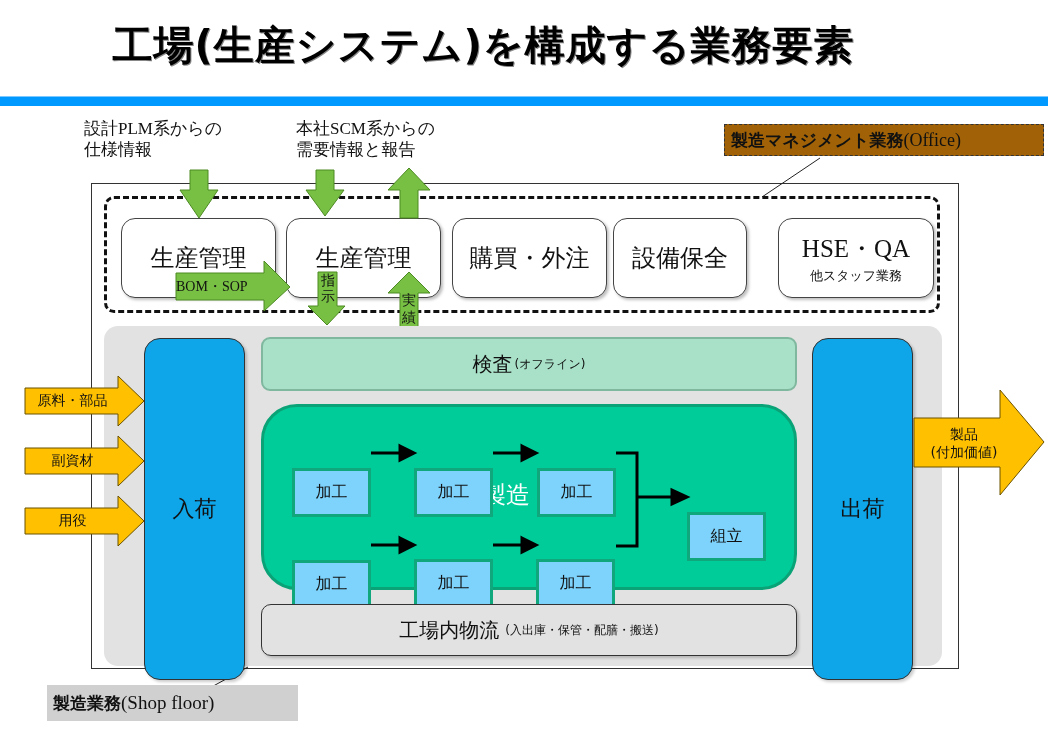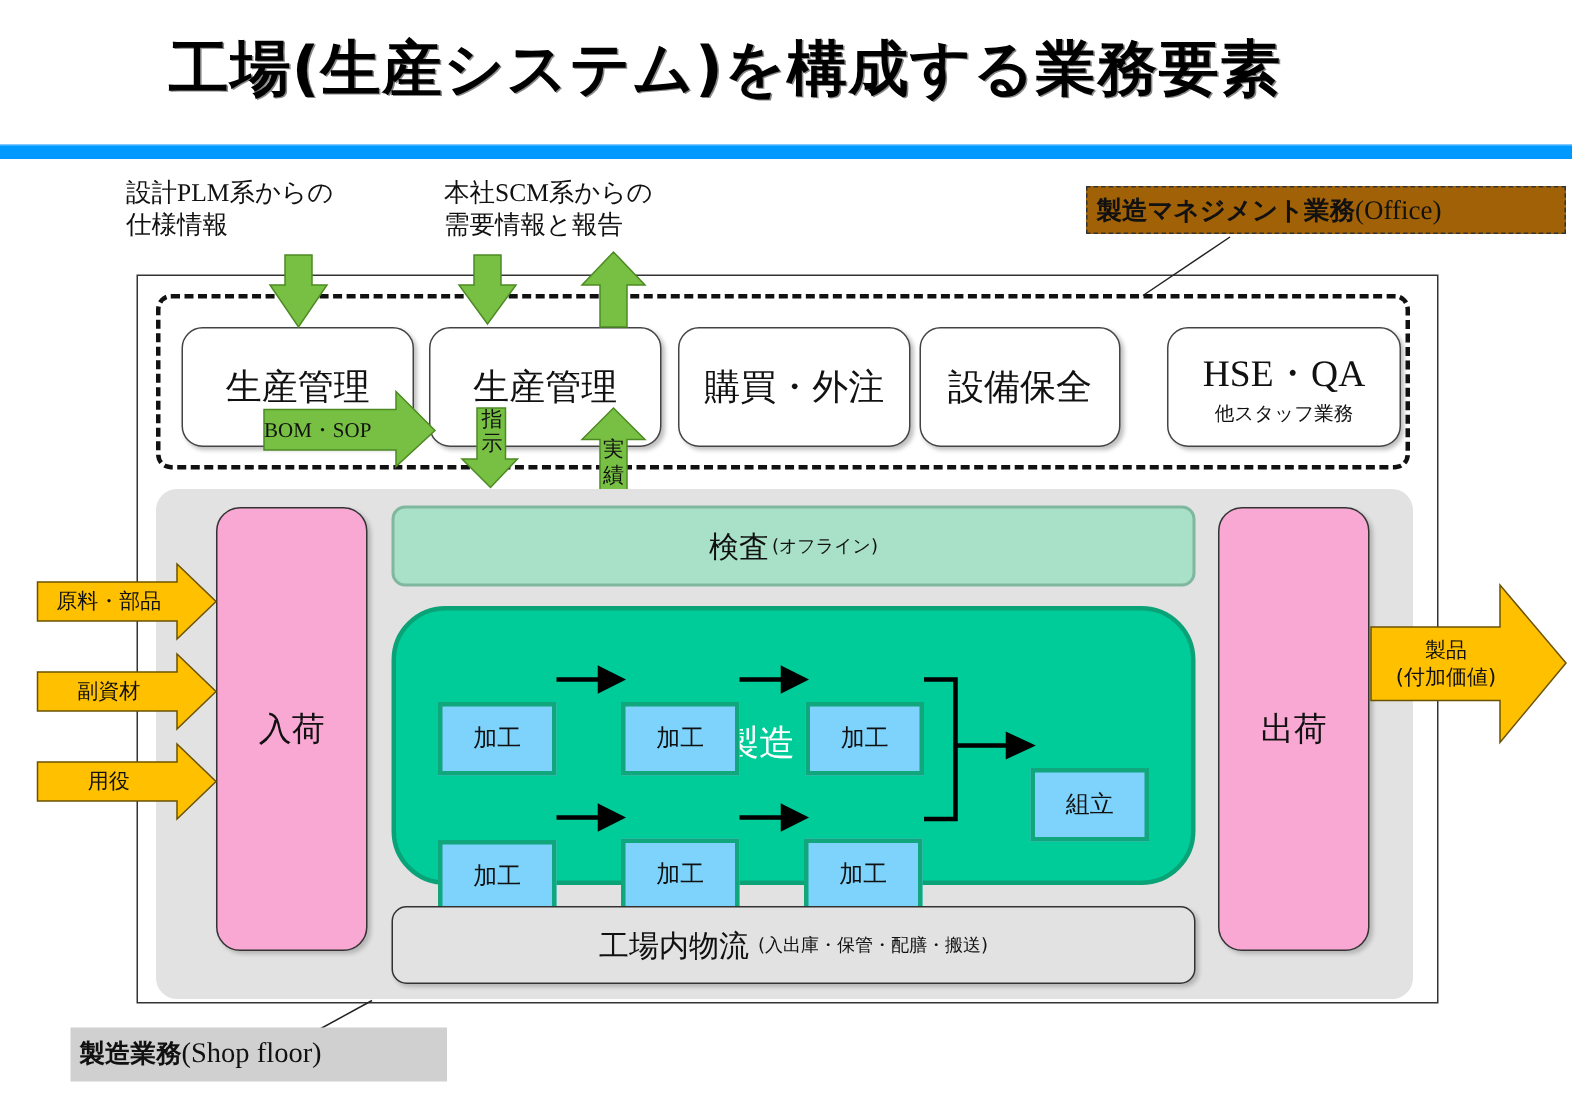--- a/index.html
+++ b/index.html
@@ -9,21 +9,21 @@
   .title-bar { left: 0; top: 96px; width: 1048px; height: 9px; background: #0099ff; border-top: 1px solid #7cc8ff; }
   .note { font-family: "Liberation Serif", serif; font-size: 17px; line-height: 21px; color: #111; }
   .outer-frame { left: 91px; top: 183px; width: 866px; height: 484px; border: 1px solid #333; background: #fff; }
   .dash-box { left: 104px; top: 196px; width: 836px; height: 117px; border: 3px dashed #111; border-radius: 10px; box-sizing: border-box; }
   .mgmt-box { top: 218px; height: 80px; background: #fff; border: 1px solid #444; border-radius: 14px; box-sizing: border-box; display: flex; flex-direction: column; align-items: center; justify-content: center; text-align: center; box-shadow: 2px 2px 3px rgba(0,0,0,0.25); font-size: 24px; }
   .mgmt-box .sub { font-size: 13px; margin-top: 2px; }
   .mgmt-box .latin { font-family: "Liberation Serif", serif; font-size: 25px; }
   .callout { border: 1px dashed #333; background: #a16207; box-sizing: border-box; padding: 0 6px; font-size: 17px; line-height: 30px; font-weight: bold; }
   .callout .latin { font-family: "Liberation Serif", serif; font-weight: normal; font-size: 18px; }
   .shop-bg { left: 104px; top: 326px; width: 838px; height: 340px; background: #e2e2e2; border-radius: 14px; }
-  .side-box { top: 338px; width: 101px; height: 296px; background: #f9a8d4; border: 1px solid #333; border-radius: 16px; box-sizing: border-box; display: flex; align-items: center; justify-content: center; font-size: 22px; box-shadow: 2px 2px 3px rgba(0,0,0,0.2); }
+  .side-box { top: 338px; width: 101px; height: 342px; background: #0ea5e9; border: 1px solid #333; border-radius: 16px; box-sizing: border-box; display: flex; align-items: center; justify-content: center; font-size: 22px; box-shadow: 2px 2px 3px rgba(0,0,0,0.2); }
   .inspect { left: 261px; top: 337px; width: 536px; height: 54px; background: #a8e0c8; border: 2px solid #7fb89e; border-radius: 9px; box-sizing: border-box; display: flex; align-items: center; justify-content: center; font-size: 20px; }
   .inspect .small { font-size: 12px; margin-left: 2px; }
   .mfg { left: 261px; top: 404px; width: 536px; height: 186px; background: #00cc99; border: 3px solid #0aa377; border-radius: 36px; box-sizing: border-box; }
   .mfg-label { left: 482px; top: 479px; font-size: 24px; color: #ffffff; }
   .proc { width: 79px; height: 49px; border: 3px solid #11a77c; box-sizing: border-box; display: flex; align-items: center; justify-content: center; font-size: 16px; background: #7dd3fc; margin-top: 40px; }
   .logistics { left: 261px; top: 604px; width: 536px; height: 52px; background: #e2e2e2; border: 1px solid #333; border-radius: 10px; box-sizing: border-box; display: flex; align-items: center; justify-content: center; font-size: 20px; box-shadow: 2px 2px 3px rgba(0,0,0,0.2); }
   .logistics .small { font-size: 12px; margin-left: 6px; }
   .shop-label { left: 47px; top: 685px; width: 251px; height: 36px; background: #d0d0d0; font-size: 17px; line-height: 36px; padding-left: 6px; box-sizing: border-box; font-weight: bold; }
   .shop-label .latin { font-family: "Liberation Serif", serif; font-weight: normal; font-size: 19px; }
   .arrow-label { font-size: 14px; color: #111; text-align: center; }

